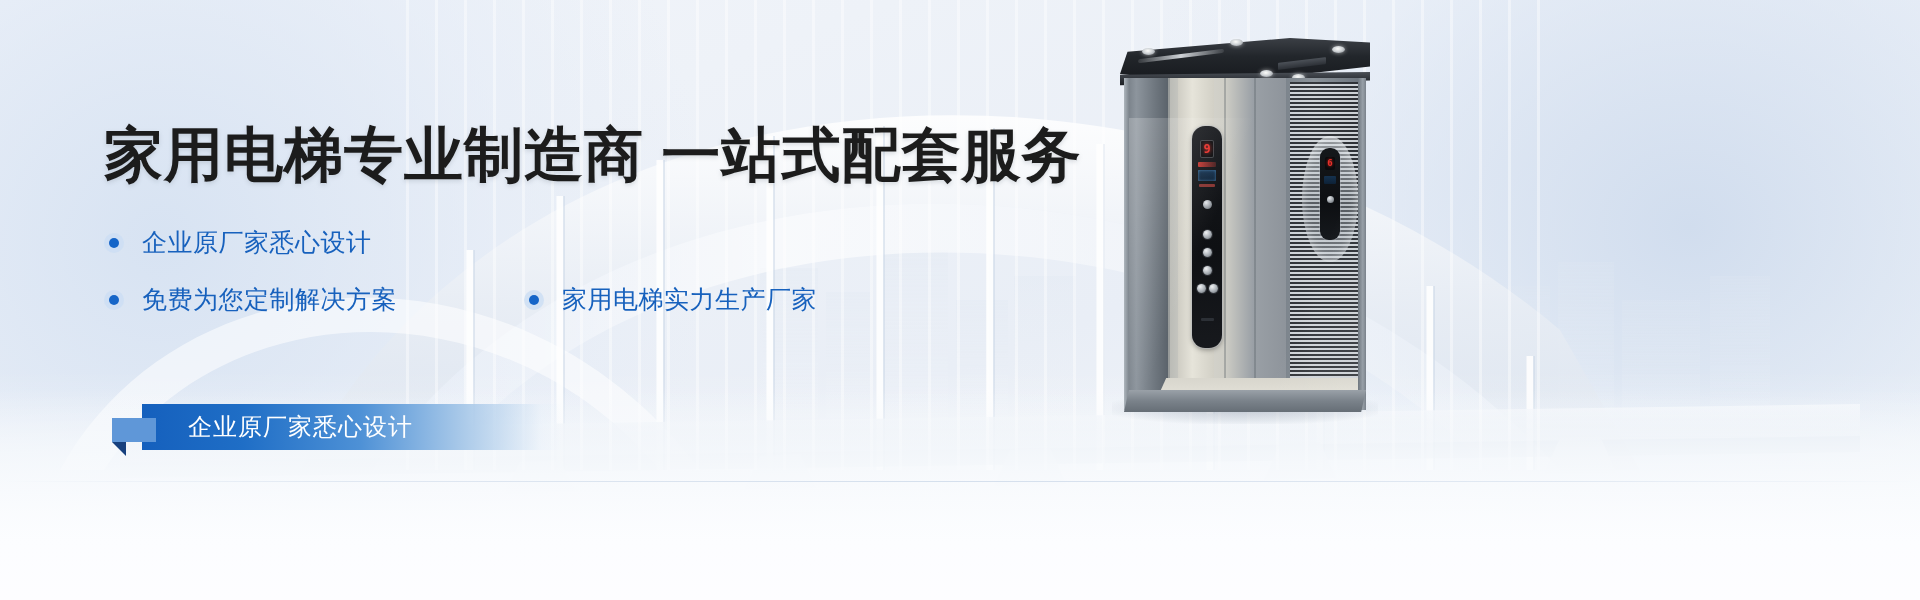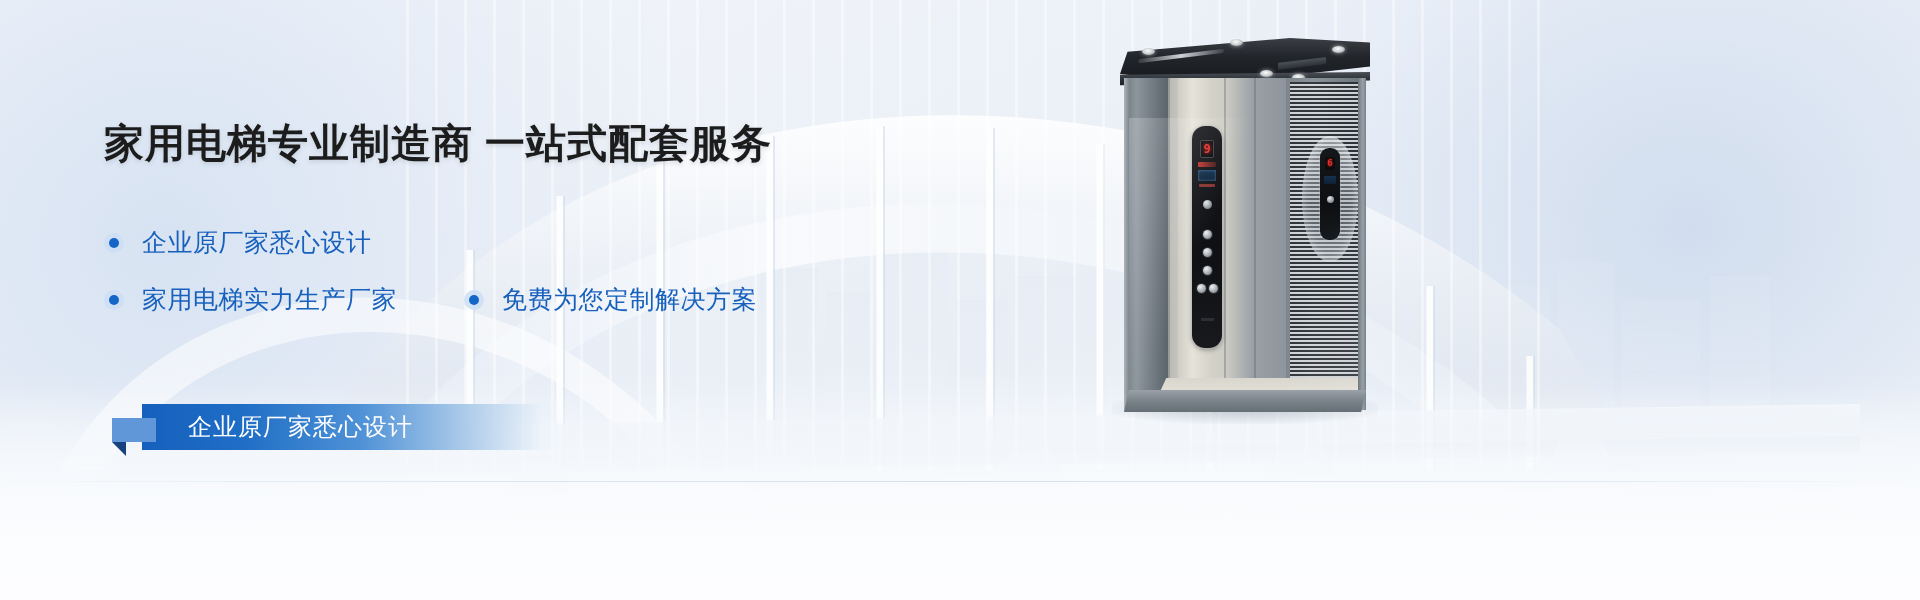--- a/index.html
+++ b/index.html
@@ -73,21 +73,21 @@
   .content {
     position: absolute;
     left: 0; top: 0;
     width: 1100px; height: 600px;
   }
 
   .headline {
     position: absolute;
     left: 104px;
     top: 116px;
-    font-size: 40px;
+    font-size: 59px;
     font-weight: bold;
     letter-spacing: 1px;
     color: #1c1c1c;
     white-space: nowrap;
     text-shadow: 0 2px 4px rgba(120,130,145,0.25);
   }
 
   .features {
     position: absolute;
     left: 104px;
@@ -595,27 +595,27 @@
     <div class="headline">家用电梯专业制造商 一站式配套服务</div>
 
     <div class="features">
       <div class="feature-row">
         <div class="feature col-a">
           <span class="dot"></span>
           <span class="feature-text">企业原厂家悉心设计</span>
         </div>
       </div>
       <div class="feature-row">
+        <div class="feature col-b">
+          <span class="dot"></span>
+          <span class="feature-text">免费为您定制解决方案</span>
+        </div>
         <div class="feature col-a">
           <span class="dot"></span>
           <span class="feature-text">家用电梯实力生产厂家</span>
-        </div>
-        <div class="feature col-b">
-          <span class="dot"></span>
-          <span class="feature-text">免费为您定制解决方案</span>
         </div>
       </div>
     </div>
 
     <div class="ribbon-wrap">
       <div class="ribbon-bar"></div>
       <div class="ribbon-tail"></div>
       <div class="ribbon-tab"></div>
       <div class="ribbon-label">企业原厂家悉心设计</div>
     </div>

